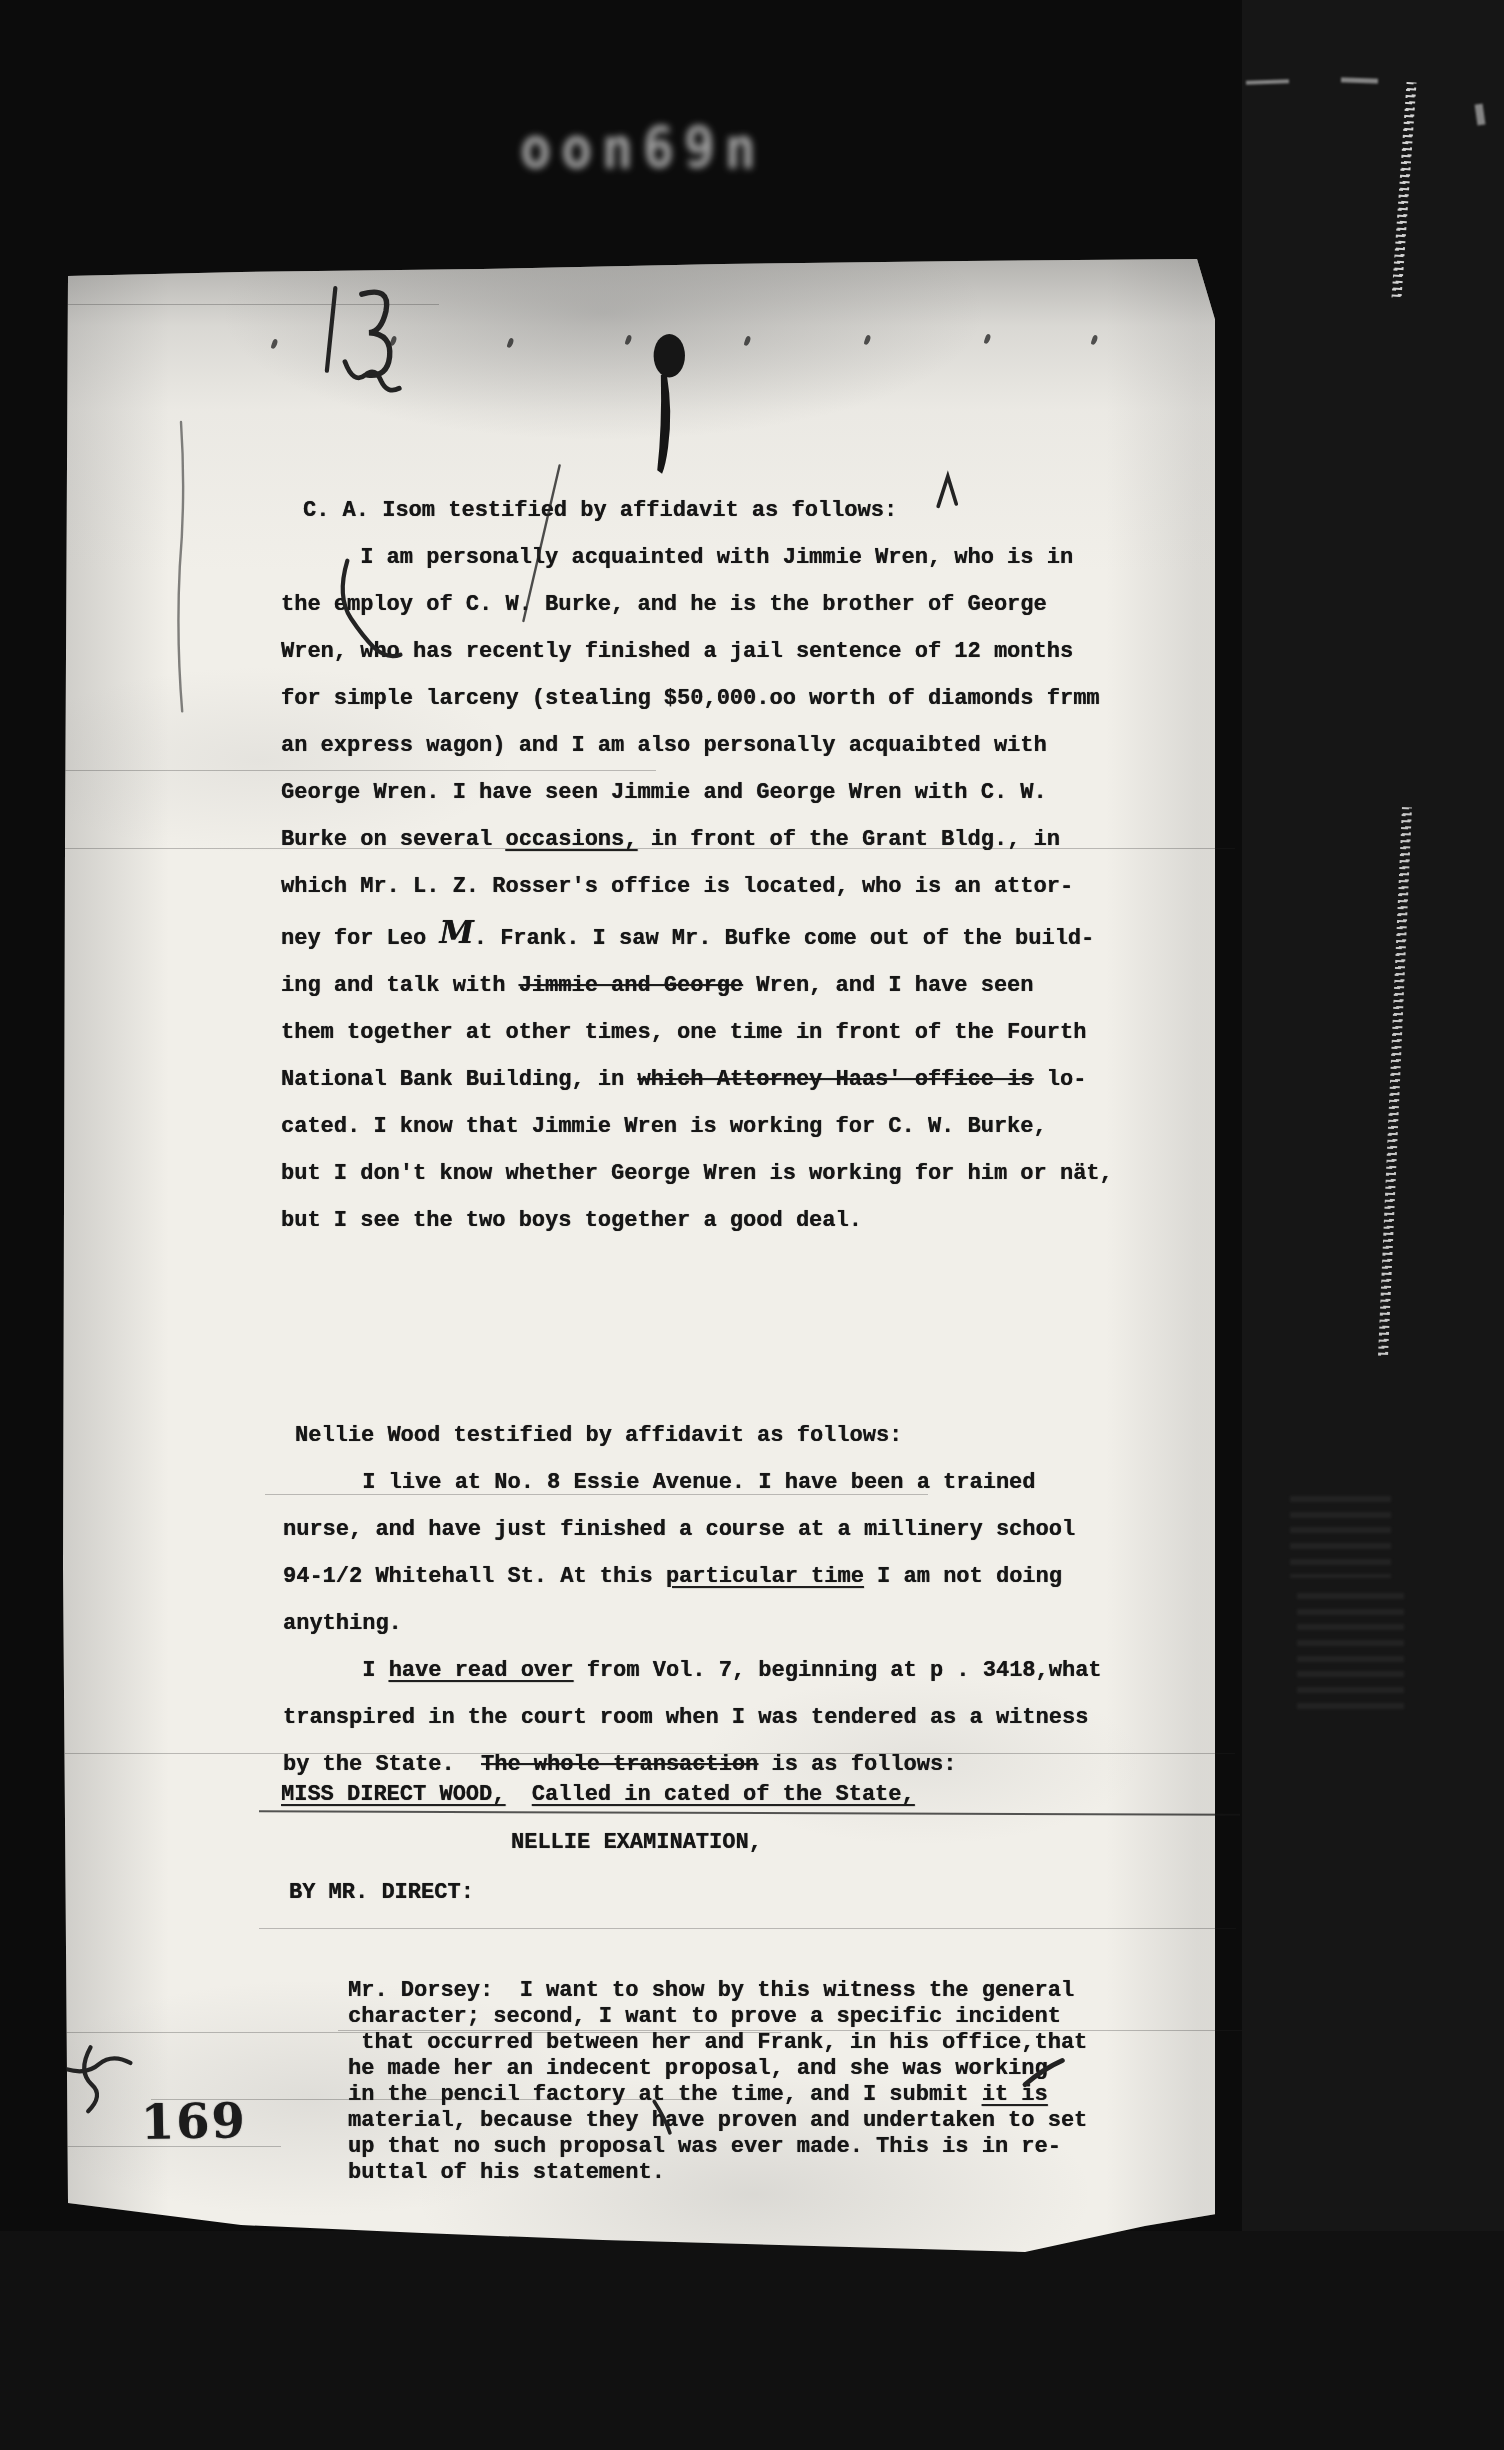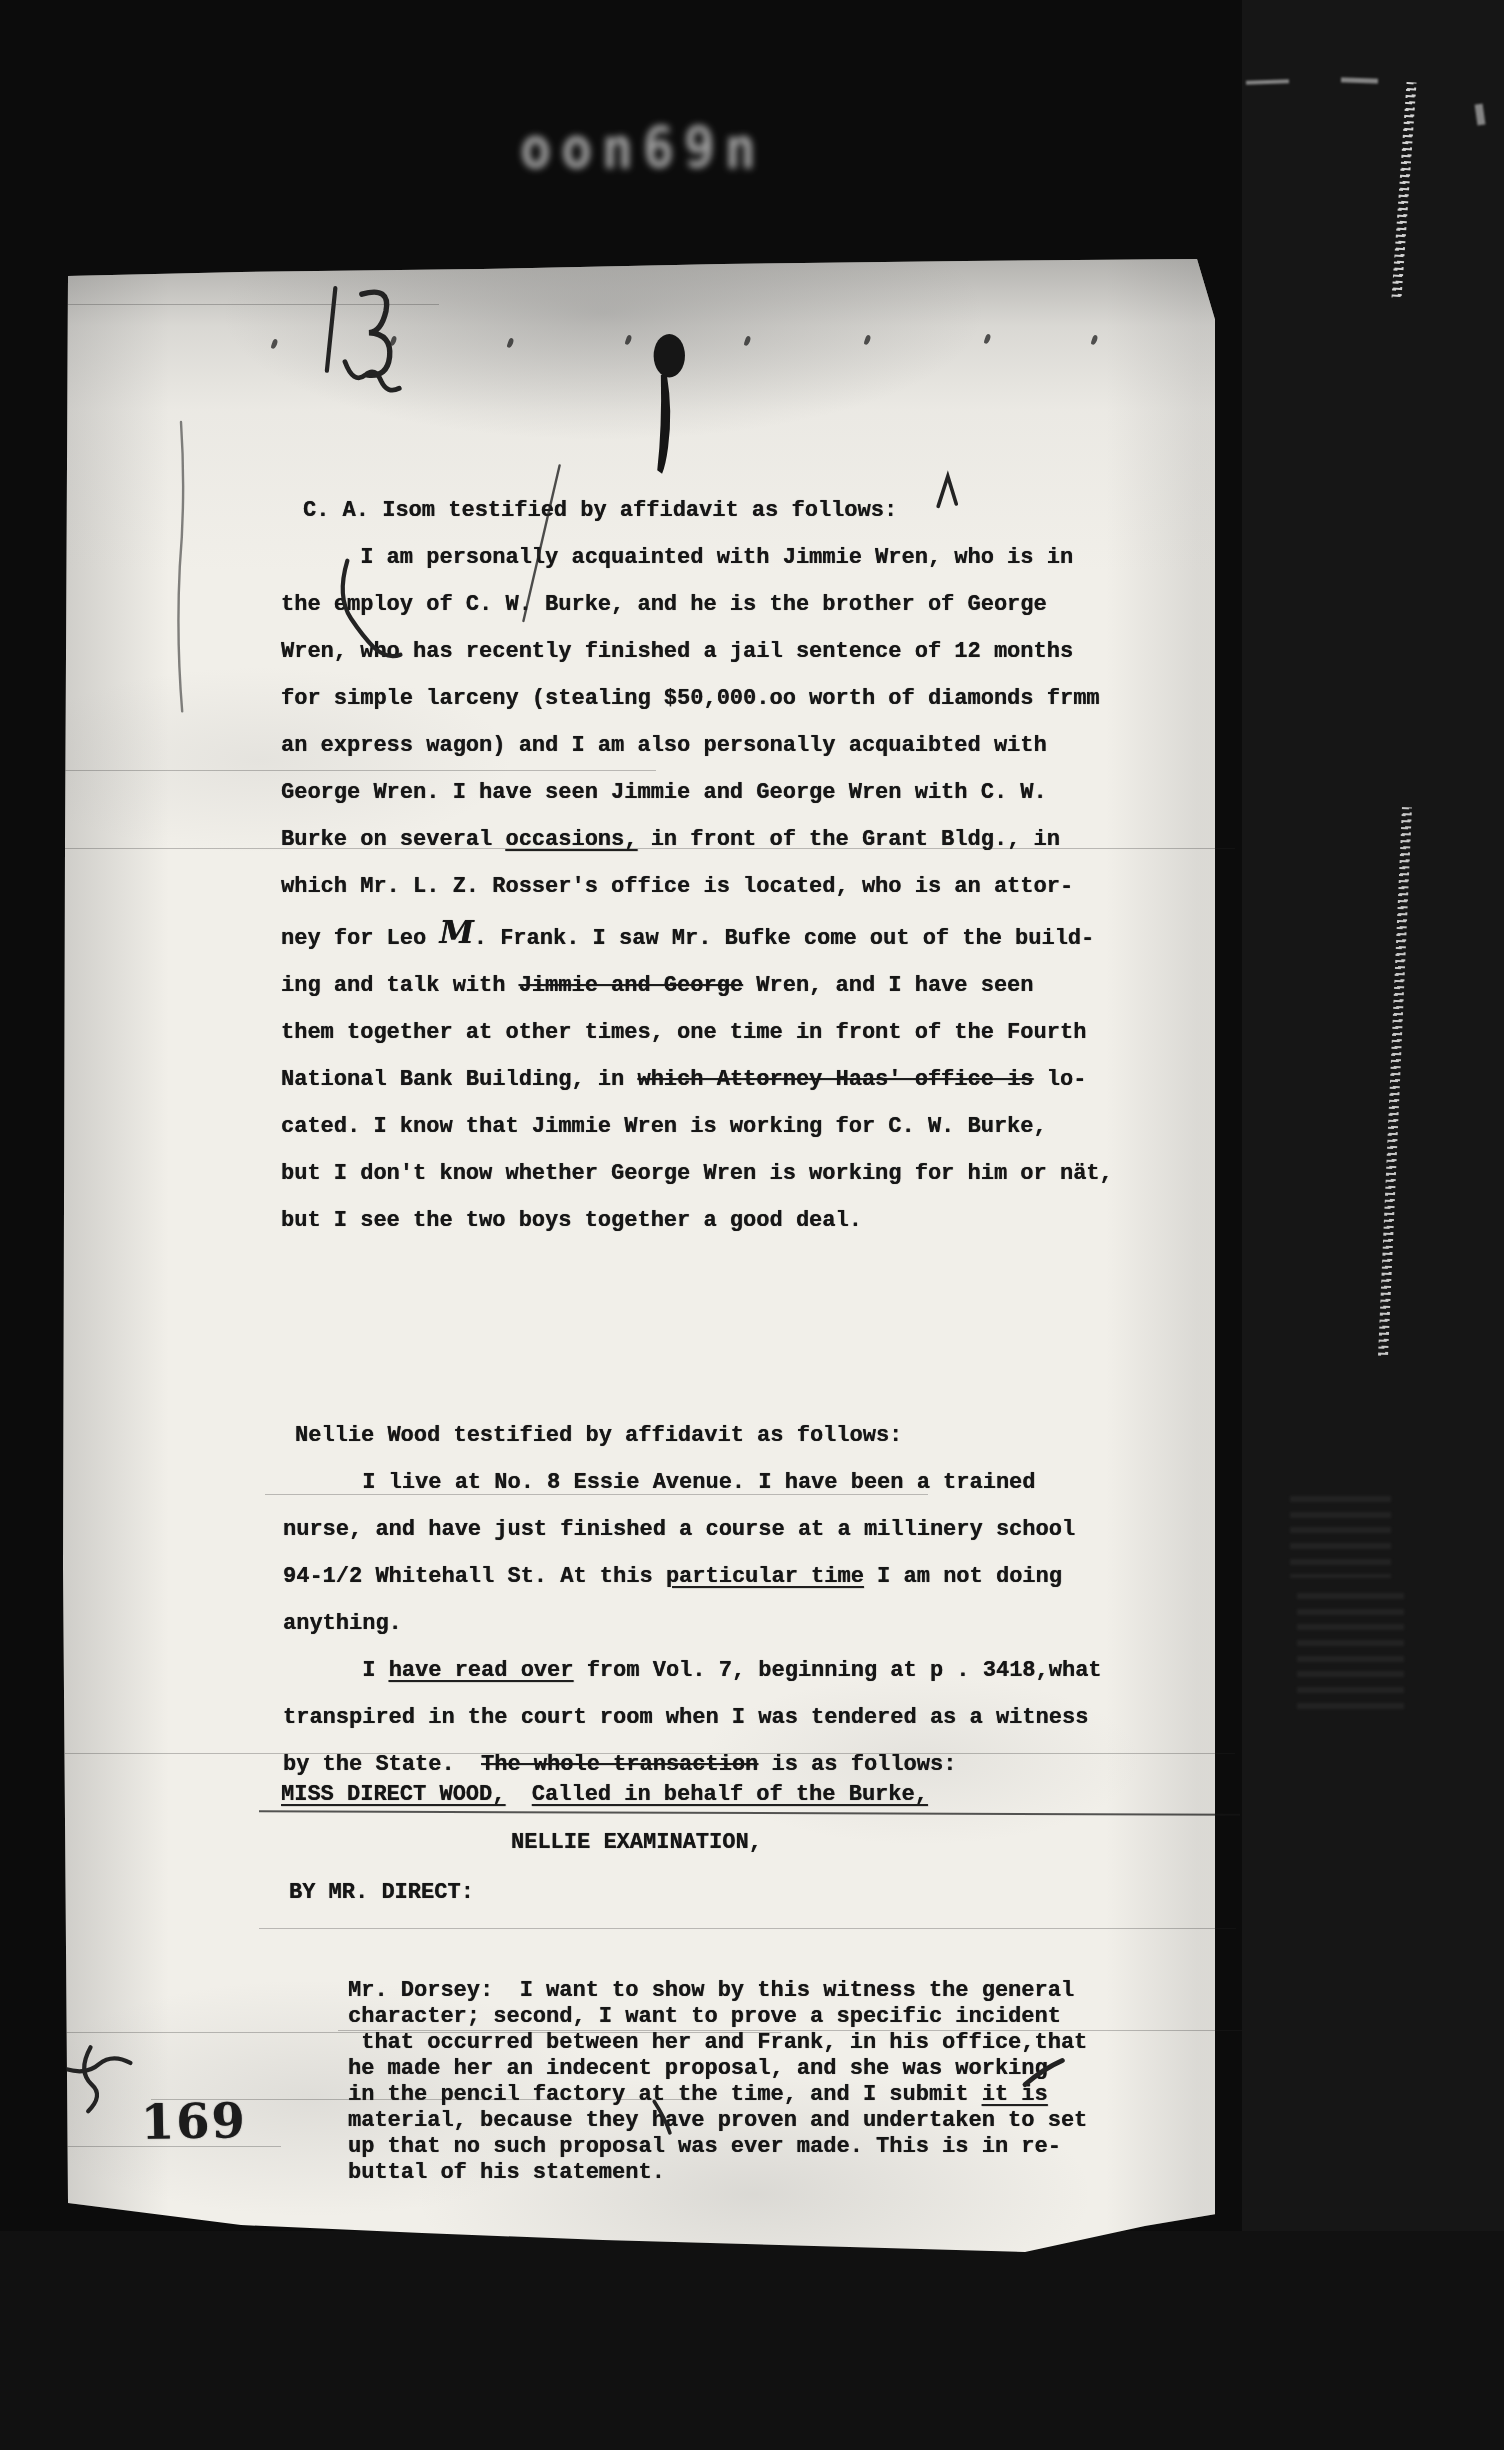--- a/index.html
+++ b/index.html
@@ -93,21 +93,21 @@
   <div class="film-dash" style="left:1341px;top:78px;width:37px;height:4.8px;transform:rotate(2deg);"></div>
   <div class="film-dash" style="left:1476px;top:104px;width:8.4px;height:20.5px;transform:rotate(-8deg);"></div>
   <div class="ghost-block" style="left:1290px;top:1496px;width:101px;height:82px;"></div>
   <div class="ghost-block" style="left:1297px;top:1593px;width:107px;height:118px;"></div>
 
   <div id="page">
 
     <div id="sec-isom" class="typed dbl"><div class="tline sec-heading">C. A. Isom testified by affidavit as follows:</div><div class="tline"><span>      I am personally acquainted with Jimmie Wren, who is in</span></div><div class="tline"><span>the employ of C. W. Burke, and he is the brother of George</span></div><div class="tline"><span>Wren, who has recently finished a jail sentence of 12 months</span></div><div class="tline"><span>for simple larceny (stealing $50,000.oo worth of diamonds frmm</span></div><div class="tline"><span>an express wagon) and I am also personally acquaibted with</span></div><div class="tline"><span>George Wren. I have seen Jimmie and George Wren with C. W.</span></div><div class="tline"><span>Burke on several </span><span class="seg-u">occasions,</span><span> in front of the Grant Bldg., in</span></div><div class="tline"><span>which Mr. L. Z. Rosser's office is located, who is an attor-</span></div><div class="tline"><span>ney for Leo </span><span class="seg-m">M</span><span>. Frank. I saw Mr. Bufke come out of the build-</span></div><div class="tline"><span>ing and talk with </span><span class="seg-s">Jimmie and George</span><span> Wren, and I have seen</span></div><div class="tline"><span>them together at other times, one time in front of the Fourth</span></div><div class="tline"><span>National Bank Building, in </span><span class="seg-s">which Attorney Haas' office is</span><span> lo-</span></div><div class="tline"><span>cated. I know that Jimmie Wren is working for C. W. Burke,</span></div><div class="tline"><span>but I don't know whether George Wren is working for him or nät,</span></div><div class="tline"><span>but I see the two boys together a good deal.</span></div></div>
     <div id="sec-wood" class="typed dbl"><div class="tline sec-heading">Nellie Wood testified by affidavit as follows:</div><div class="tline"><span>      I live at No. 8 Essie Avenue. I have been a trained</span></div><div class="tline"><span>nurse, and have just finished a course at a millinery school</span></div><div class="tline"><span>94-1/2 Whitehall St. At this </span><span class="seg-u">particular time</span><span> I am not doing</span></div><div class="tline"><span>anything.</span></div><div class="tline"><span>      I </span><span class="seg-u">have read over</span><span> from Vol. 7, beginning at p . 3418,what</span></div><div class="tline"><span>transpired in the court room when I was tendered as a witness</span></div><div class="tline"><span>by the State.  </span><span class="seg-s">The whole transaction</span><span> is as follows:</span></div></div>
 
-    <div id="caption-line" class="typed"><span class="seg-u">MISS DIRECT WOOD,</span><span>  </span><span class="seg-u">Called in behalf of the Burke,</span></div>
+    <div id="caption-line" class="typed"><span class="seg-u">MISS DIRECT WOOD,</span><span>  </span><span class="seg-u">Called in cated of the State,</span></div>
     <div id="direct-exam" class="typed">NELLIE EXAMINATION,</div>
     <div id="by-dorsey" class="typed">BY MR. DIRECT:</div>
 
     <div id="sec-dorsey" class="typed sgl"><div class="tline"><span>Mr. Dorsey:  I want to show by this witness the general</span></div><div class="tline"><span>character; second, I want to prove a specific incident</span></div><div class="tline"><span> that occurred between her and Frank, in his office,that</span></div><div class="tline"><span>he made her an indecent proposal, and she was working</span></div><div class="tline"><span>in the pencil factory at the time, and I submit </span><span class="seg-u">it is</span></div><div class="tline"><span>material, because they have proven and undertaken to set</span></div><div class="tline"><span>up that no such proposal was ever made. This is in re-</span></div><div class="tline"><span>buttal of his statement.</span></div></div>
 
 
     <div id="page-number">169</div>
 
     <div class="hline faint" style="left:65px;top:304px;width:374px;"></div>
     <div class="hline faint" style="left:65px;top:770px;width:591px;"></div>

